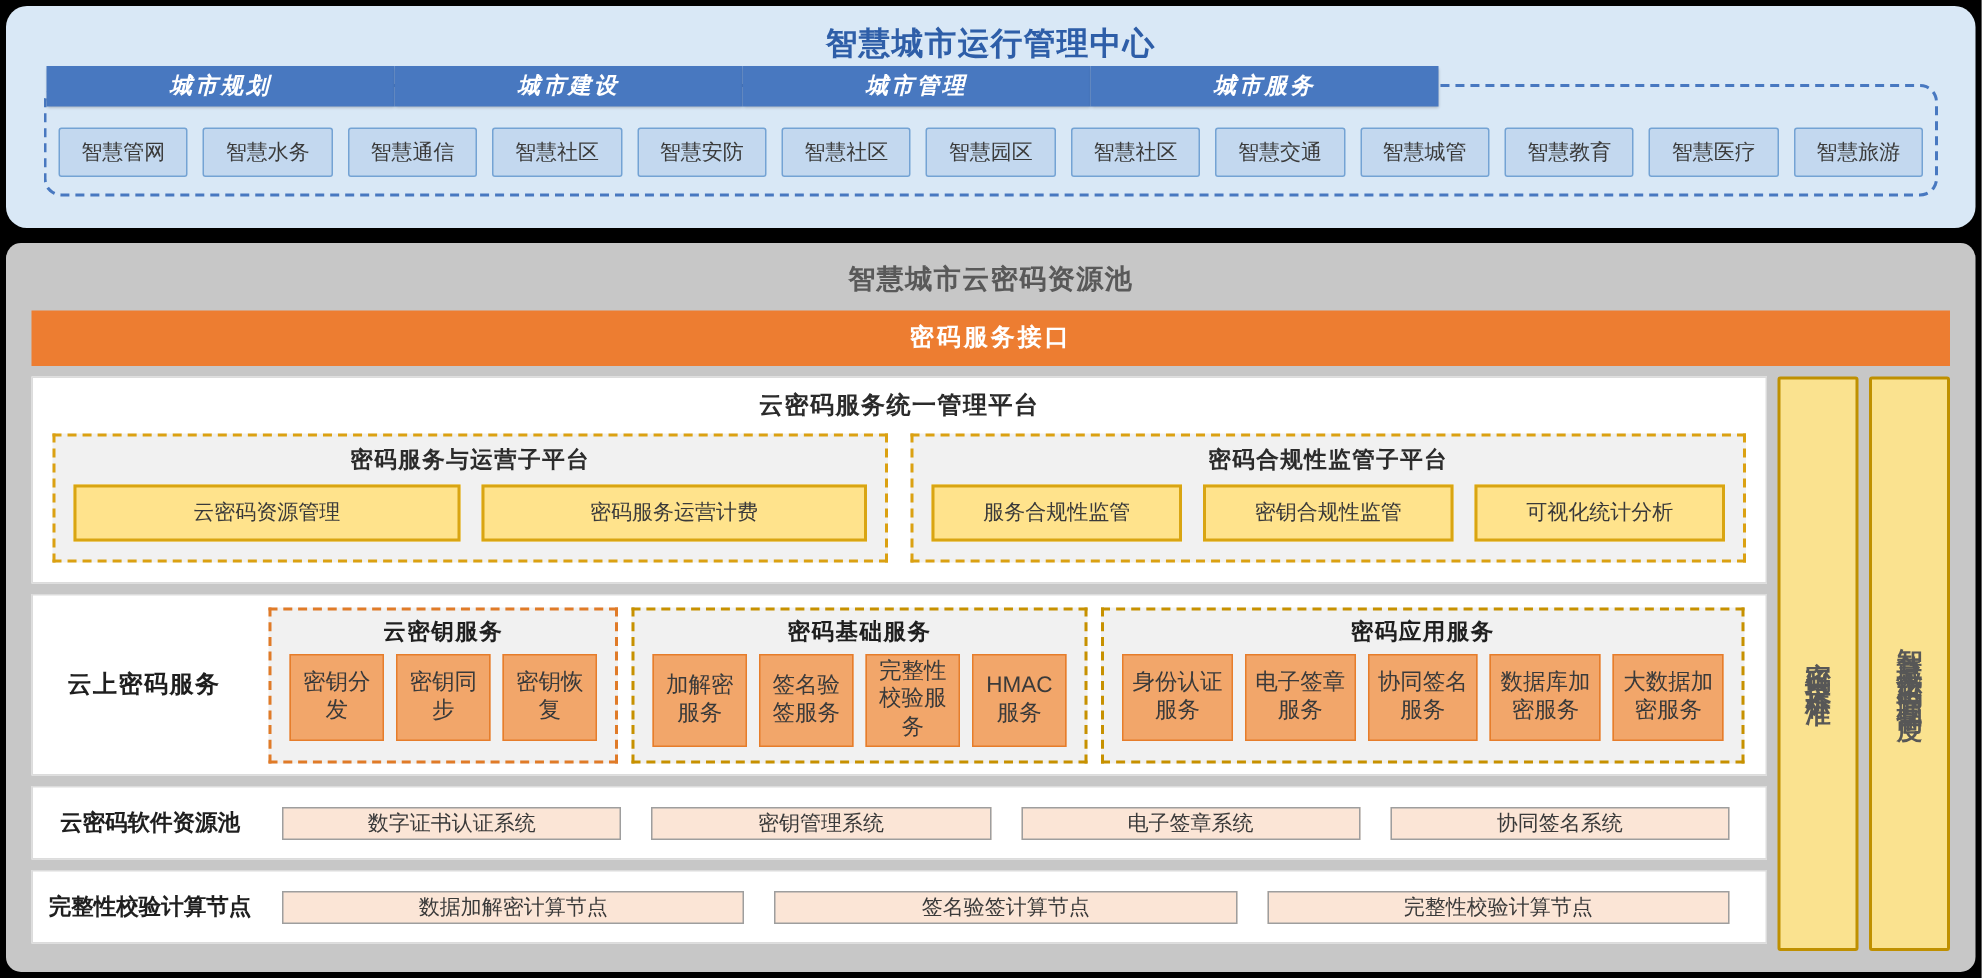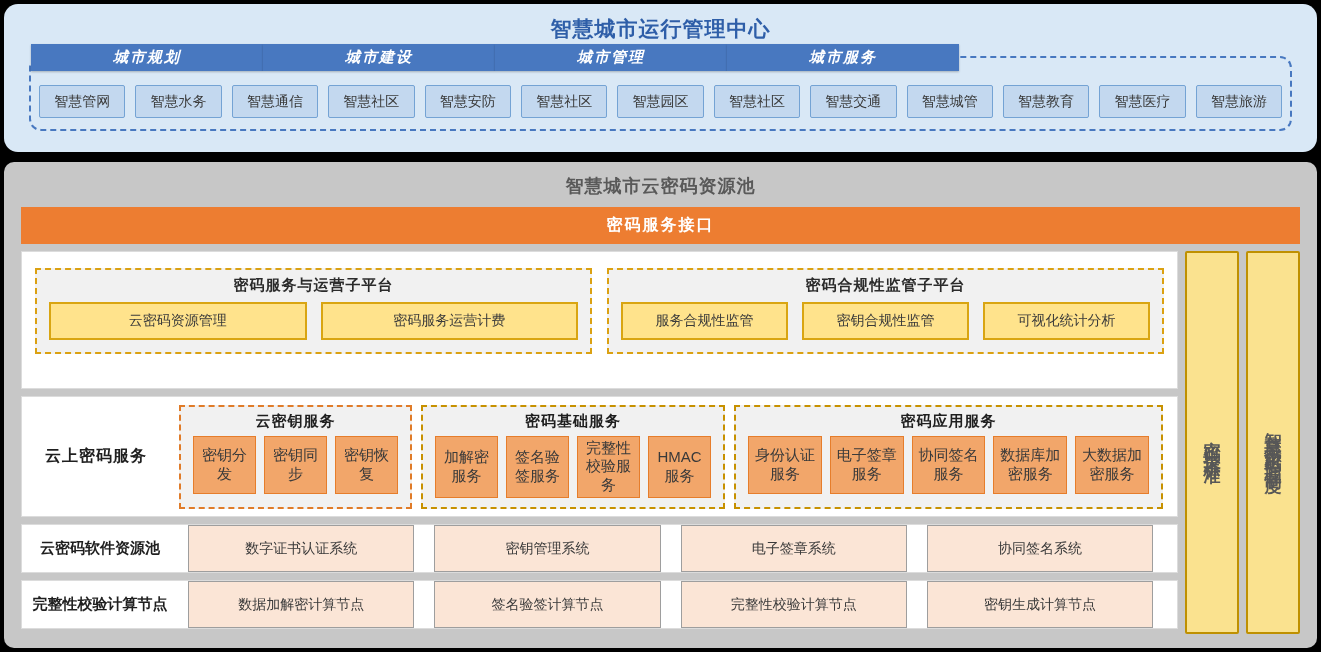--- a/index.html
+++ b/index.html
@@ -199,21 +199,21 @@
   .res-label {
     width: 140px;
     flex: none;
     font-size: 15px;
     font-weight: bold;
     color: #1f1f1f;
     text-align: center;
   }
   .pbox {
     flex: 1;
-    height: 47px;
+    height: 22px;
     background: #fbe5d6;
     border: 1px solid #9e9e9e;
     display: flex;
     align-items: center;
     justify-content: center;
     font-size: 14px;
     color: #3a3a3a;
   }
 
   
@@ -284,20 +284,21 @@
 </div>
 
 <div class="pool-panel">
   <div class="pool-title">智慧城市云密码资源池</div>
   <div class="iface-bar">密码服务接口</div>
 
   <div class="pool-content">
     <div class="main-col">
 
       <div class="white-panel mgmt-panel">
+        <div class="mgmt-title">云密码服务统一管理平台</div>
         <div class="subplat-row">
           <div class="subplat">
             <div class="subplat-title">密码服务与运营子平台</div>
             <div class="ybox-row">
 
 
                 <div class="ybox">云密码资源管理</div>
 
                 <div class="ybox">密码服务运营计费</div>
               </div>
@@ -380,21 +381,20 @@
       <div class="white-panel res-row">
         <div class="res-label">完整性校验计算节点</div>
         <div style="display:flex; flex:1; gap:20px;">
 
             <div class="pbox">数据加解密计算节点</div>
 
             <div class="pbox">签名验签计算节点</div>
 
             <div class="pbox">完整性校验计算节点</div>
 
-            <div class="pbox">密钥生成计算节点</div>
           </div>
       </div>
 
     </div>
 
     <div class="vbar">
       <span>密码技术标准</span>
     </div>
     <div class="vbar">
       <span>智慧城市密码管理制度</span>

